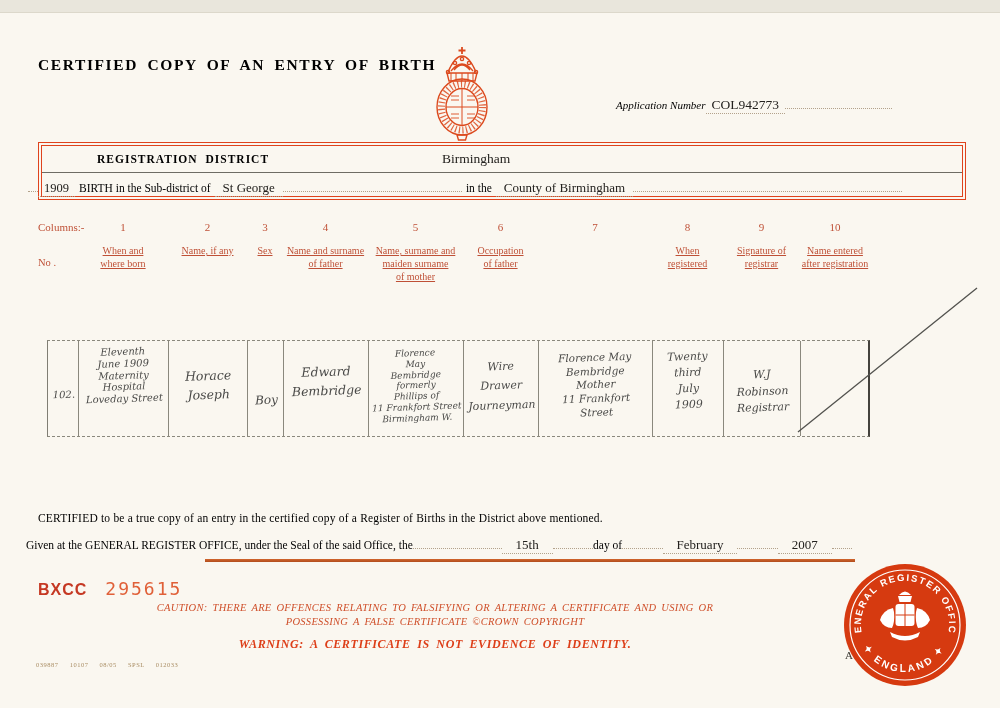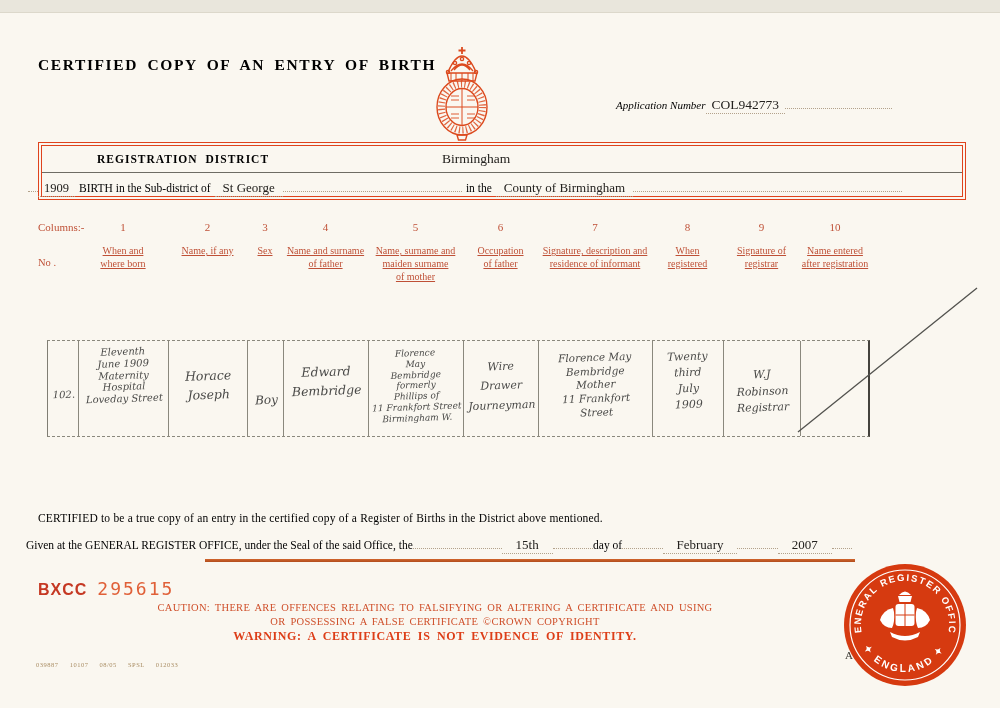--- a/index.html
+++ b/index.html
@@ -76,24 +76,24 @@
   .fill-val { font-size:13px; white-space:nowrap; padding:0 14px; border-bottom:1px dotted #b3a28b; }
   .g1{flex:2.2;} .g2{flex:1;} .g3{flex:1;} .g4{flex:1;} .g5{flex:.5;}
   .thick-rule { position:absolute; left:205px; top:559px; width:650px; height:3px;
     background:linear-gradient(#d1652c,#b14d1d); }
 
   
   .serial { position:absolute; left:38px; top:578px; white-space:nowrap; }
   .serial .pfx { font-family:"Liberation Sans", sans-serif; font-weight:bold; font-size:16px;
     color:#c53823; letter-spacing:1px; }
   .serial .num { font-family:"DejaVu Sans Mono", monospace; font-size:18px; color:#e06038;
-    letter-spacing:2px; margin-left:6px; }
-  .caution { position:absolute; left:150px; top:601px; width:570px; text-align:center; }
+    letter-spacing:2px; margin-left:14px; }
+  .caution { position:absolute; left:150px; top:601px; width:570px; text-align:center;font-style:italic; }
   .caution .c1 { font-size:10.5px; color:#cf4f2a; letter-spacing:.3px; word-spacing:2px; line-height:1.35; }
-  .caution .warn { font-size:12px; font-weight:bold; color:#dd3e18;
+  .caution .warn { margin-top:8px; font-size:12px; font-weight:bold; color:#dd3e18;
     letter-spacing:.6px; word-spacing:3px; }
   .print-code { position:absolute; left:36px; top:661px; font-size:6.5px; color:#a98d63;
     word-spacing:9px; letter-spacing:.5px; }
   .initials { position:absolute; left:845px; top:649px; font-size:11px; color:#3b3933; }
   .seal { position:absolute; left:842px; top:562px; }
 </style>
 </head>
 <body>
 
 <div class="page">
@@ -175,22 +175,20 @@
 maiden surname
 of mother</div>
     </div>
     <div class="colhead-cell brick">
       <div class="colhead-num">6</div>
       <div class="colhead-lbl prewrap">Occupation
 of father</div>
     </div>
     <div class="colhead-cell brick">
       <div class="colhead-num">7</div>
-      <div class="colhead-lbl prewrap">Signature, description and
-residence of informant</div>
     </div>
     <div class="colhead-cell brick">
       <div class="colhead-num">8</div>
       <div class="colhead-lbl prewrap">When
 registered</div>
     </div>
     <div class="colhead-cell brick">
       <div class="colhead-num">9</div>
       <div class="colhead-lbl prewrap">Signature of
 registrar</div>

